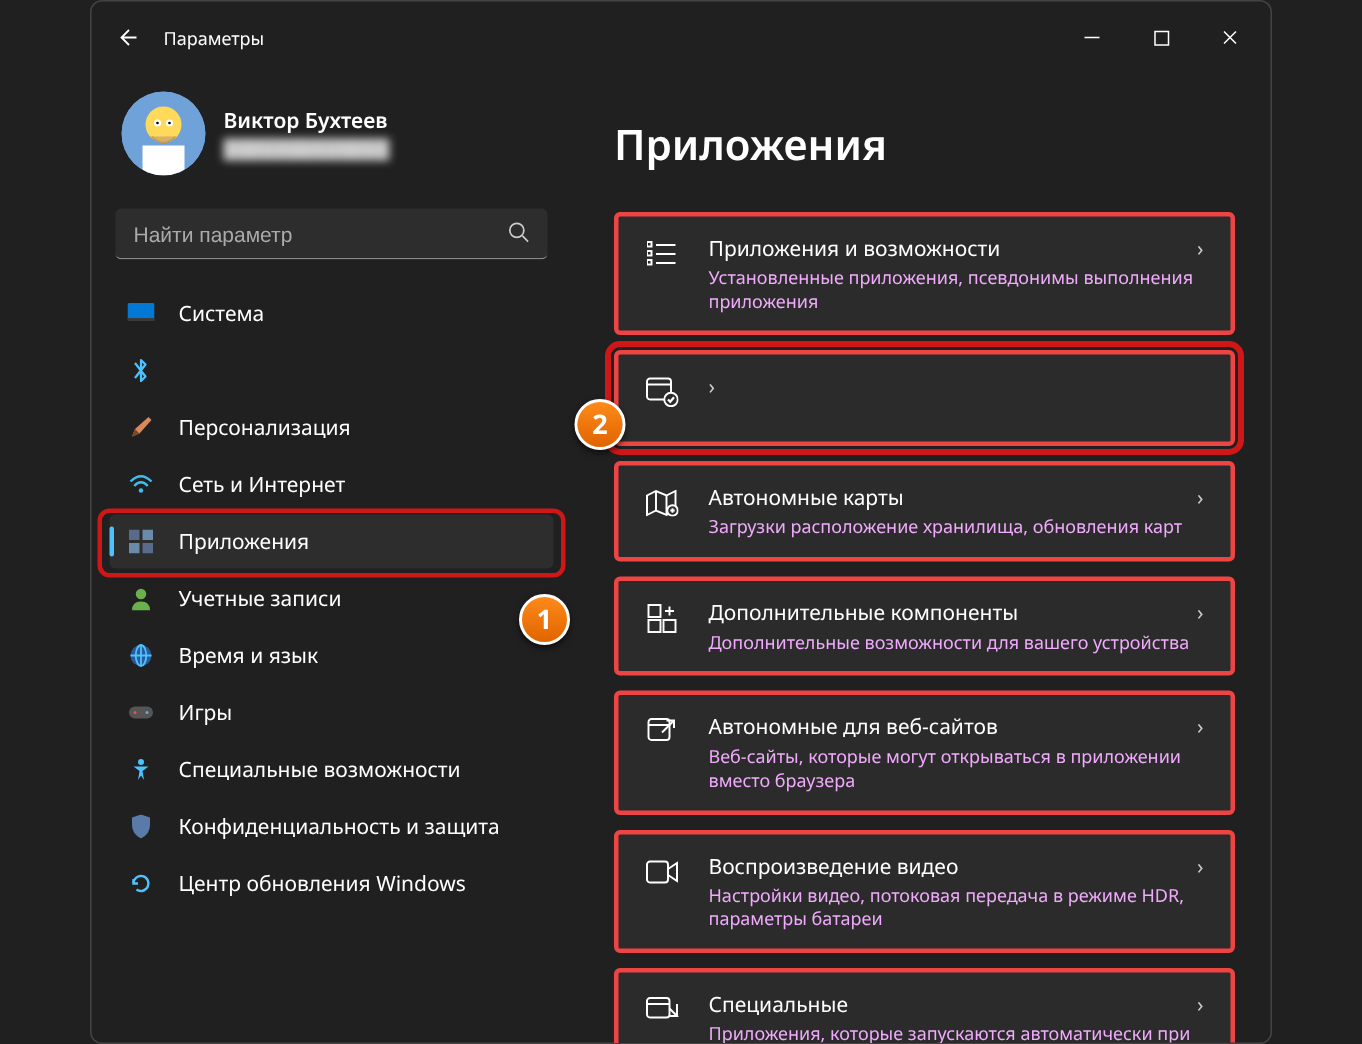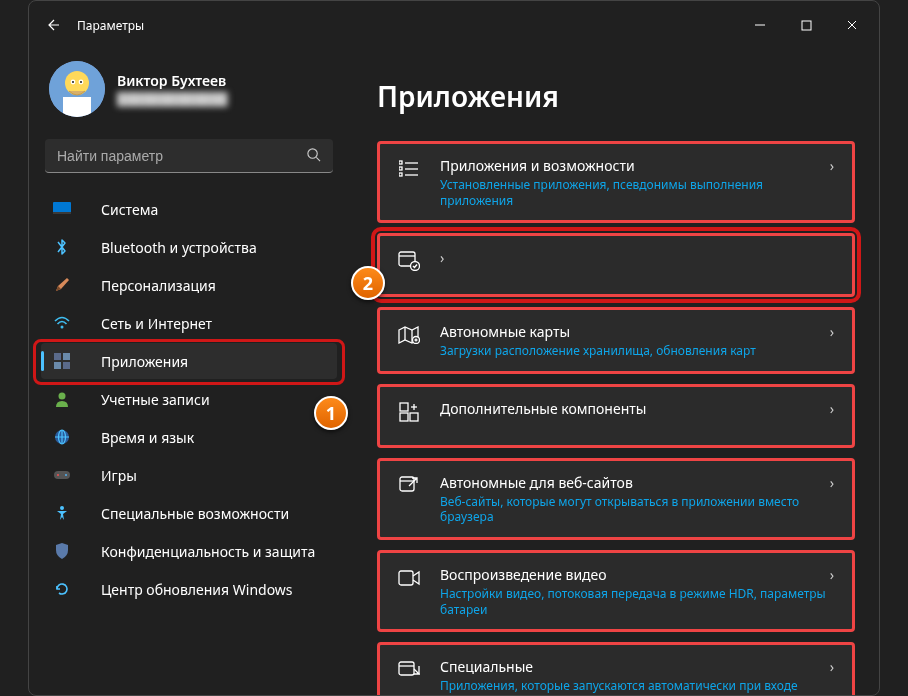--- a/index.html
+++ b/index.html
@@ -1,50 +1,50 @@
 <!DOCTYPE html>
 <html><head>
 <meta charset="utf-8">
 <style>
   * { margin: 0; padding: 0; box-sizing: border-box; }
   body { background: #202020; display: flex; align-items: center; justify-content: center; min-height: 100vh; }
   .window {
-    width: 852px; height: 696px; background: #202020;
+    width: 788px; height: 696px; background: #202020;
     border: 1px solid #444; border-radius: 8px; overflow: hidden;
     font-family: "Segoe UI", system-ui, sans-serif; color: #fff; position: relative;
   }
   .titlebar { height: 48px; display: flex; align-items: center; padding: 0 4px; }
   .back-btn { width: 40px; height: 40px; display:flex; align-items:center; justify-content:center; cursor:pointer; }
   .title { font-size: 12px; margin-left: 4px; }
   .win-controls { margin-left: auto; display: flex; }
   .win-btn { width: 46px; height: 32px; display:flex; align-items:center; justify-content:center; color:#fff; font-size: 14px; cursor:pointer; }
   .content { display: flex; height: calc(100% - 48px); }
   .sidebar { width: 320px; padding: 4px 12px 8px 12px; display:flex; flex-direction:column; }
   .profile { display:flex; align-items:center; gap:12px; padding: 8px 8px 16px 8px; }
   .avatar { width: 56px; height: 56px; border-radius: 50%; background: #7aa2d8; display:flex; align-items:center; justify-content:center; overflow:hidden; }
   .avatar svg { width: 100%; height: 100%; }
   .profile-name { font-size: 14px; font-weight: 600; }
   .profile-email { font-size: 12px; color: #ccc; filter: blur(3px); user-select:none; }
   .search { margin: 6px 4px 18px 4px; height: 34px; background:#2d2d2d; border-bottom: 1px solid #888; border-radius: 4px; display:flex; align-items:center; padding: 0 12px; }
   .search input { flex:1; background: transparent; border:none; outline:none; color:#fef9c3; font-size:14px; }
   .search input::placeholder { color: #aaa; }
   .nav { display:flex; flex-direction:column; gap:2px; position: relative; }
-  .nav-item { height: 36px; display:flex; align-items:center; gap:30px; padding: 0 12px; border-radius: 4px; cursor:pointer; font-size: 14px; position: relative; }
+  .nav-item { height: 36px; display:flex; align-items:center; gap:16px; padding: 0 12px; border-radius: 4px; cursor:pointer; font-size: 14px; position: relative; }
   .nav-item.active { background: #2d2d2d; }
   .nav-item.active::before { content:""; position:absolute; left:0; top:8px; bottom:8px; width:3px; background:#4cc2ff; border-radius: 2px;}
   .nav-icon { width: 18px; height:18px; display:flex; align-items:center; justify-content:center; flex-shrink:0; }
   .nav-highlight { position:absolute; border: 3px solid #d01717; border-radius: 8px; pointer-events:none; }
   .main { flex:1; padding: 28px 24px 24px 28px; overflow:auto; }
   .page-title { font-size: 28px; font-weight: 600; margin-bottom: 26px; }
   .cards { display:flex; flex-direction:column; gap:10px; }
   .card { background:#2b2b2b; border:3px solid #ef4444; border-radius: 4px; min-height: 64px; display:flex; align-items:flex-start; padding: 12px 18px 12px 16px; cursor:pointer; position: relative; }
   .card-icon { width: 26px; height: 26px; display:flex; align-items:center; justify-content:center; margin-right: 18px; color:#fff; flex-shrink:0; }
   .card-body { flex:1; }
   .card-title { font-size: 14px; }
-  .card-sub { font-size: 12px; color:#0ea5e9; margin-top: 2px; line-height: 1.3; }
+  .card-sub { font-size: 12px; color:#f0abfc; margin-top: 2px; line-height: 1.3; }
   .chevron { font-size: 14px; color:#ccc; }
   .card.highlighted { outline: 4px solid #d01717; outline-offset: 2px; border-radius: 4px; }
   .marker { position: absolute; width: 34px; height: 34px; border-radius: 50%; background: linear-gradient(#fd8a1a, #e06400); border:2px solid #fff; box-shadow: 0 2px 4px rgba(0,0,0,.6); display:flex; align-items:center; justify-content:center; font-weight:700; font-size:18px; color:#fff; z-index: 50; }
 </style>
 </head>
 <body>
 
 <div class="window">
 
   <div class="titlebar">
@@ -111,21 +111,20 @@
               </svg>
             </span>
           <span>Система</span>
         </div>
         <div class="nav-item">
           <span class="nav-icon">
               <svg width="14" height="18" viewBox="0 0 14 18">
                 <path d="M3 4 L10 13 L7 16 V2 L10 5 L3 14" stroke="#4cc2ff" stroke-width="1.5" fill="none" stroke-linejoin="round"></path>
               </svg>
             </span>
-          <span>Bluetooth и устройства</span>
         </div>
         <div class="nav-item">
           <span class="nav-icon">
               <svg width="18" height="18" viewBox="0 0 18 18">
                 <path d="M3 15 L5 10 L14 2 L16 4 L8 13 Z" fill="#d88a5a"></path>
                 <path d="M3 15 L5 10 L8 13 Z" fill="#7a4a2a"></path>
               </svg>
             </span>
           <span>Персонализация</span>
         </div>
@@ -266,20 +265,21 @@
               <svg width="20" height="20" viewBox="0 0 20 20" stroke="#fff" stroke-width="1.3" fill="none">
                 <rect x="1" y="1" width="8" height="8"></rect>
                 <rect x="1" y="11" width="8" height="8"></rect>
                 <rect x="11" y="11" width="8" height="8"></rect>
                 <line x1="15" y1="2" x2="15" y2="8"></line>
                 <line x1="12" y1="5" x2="18" y2="5"></line>
               </svg>
             </span>
           <div class="card-body">
               <div class="card-title">Дополнительные компоненты</div>
+              <div class="card-sub">Дополнительные возможности для вашего устройства</div>
             </div>
           <span class="chevron">›</span>
         </div>
 
         <div class="card">
           <span class="card-icon">
               <svg width="20" height="20" viewBox="0 0 20 20" stroke="#fff" stroke-width="1.3" fill="none">
                 <rect x="1" y="1" width="14" height="14" rx="2"></rect>
                 <line x1="1" y1="5" x2="15" y2="5"></line>
                 <path d="M10 10 L18 2 M13 2 H18 V7"></path>

